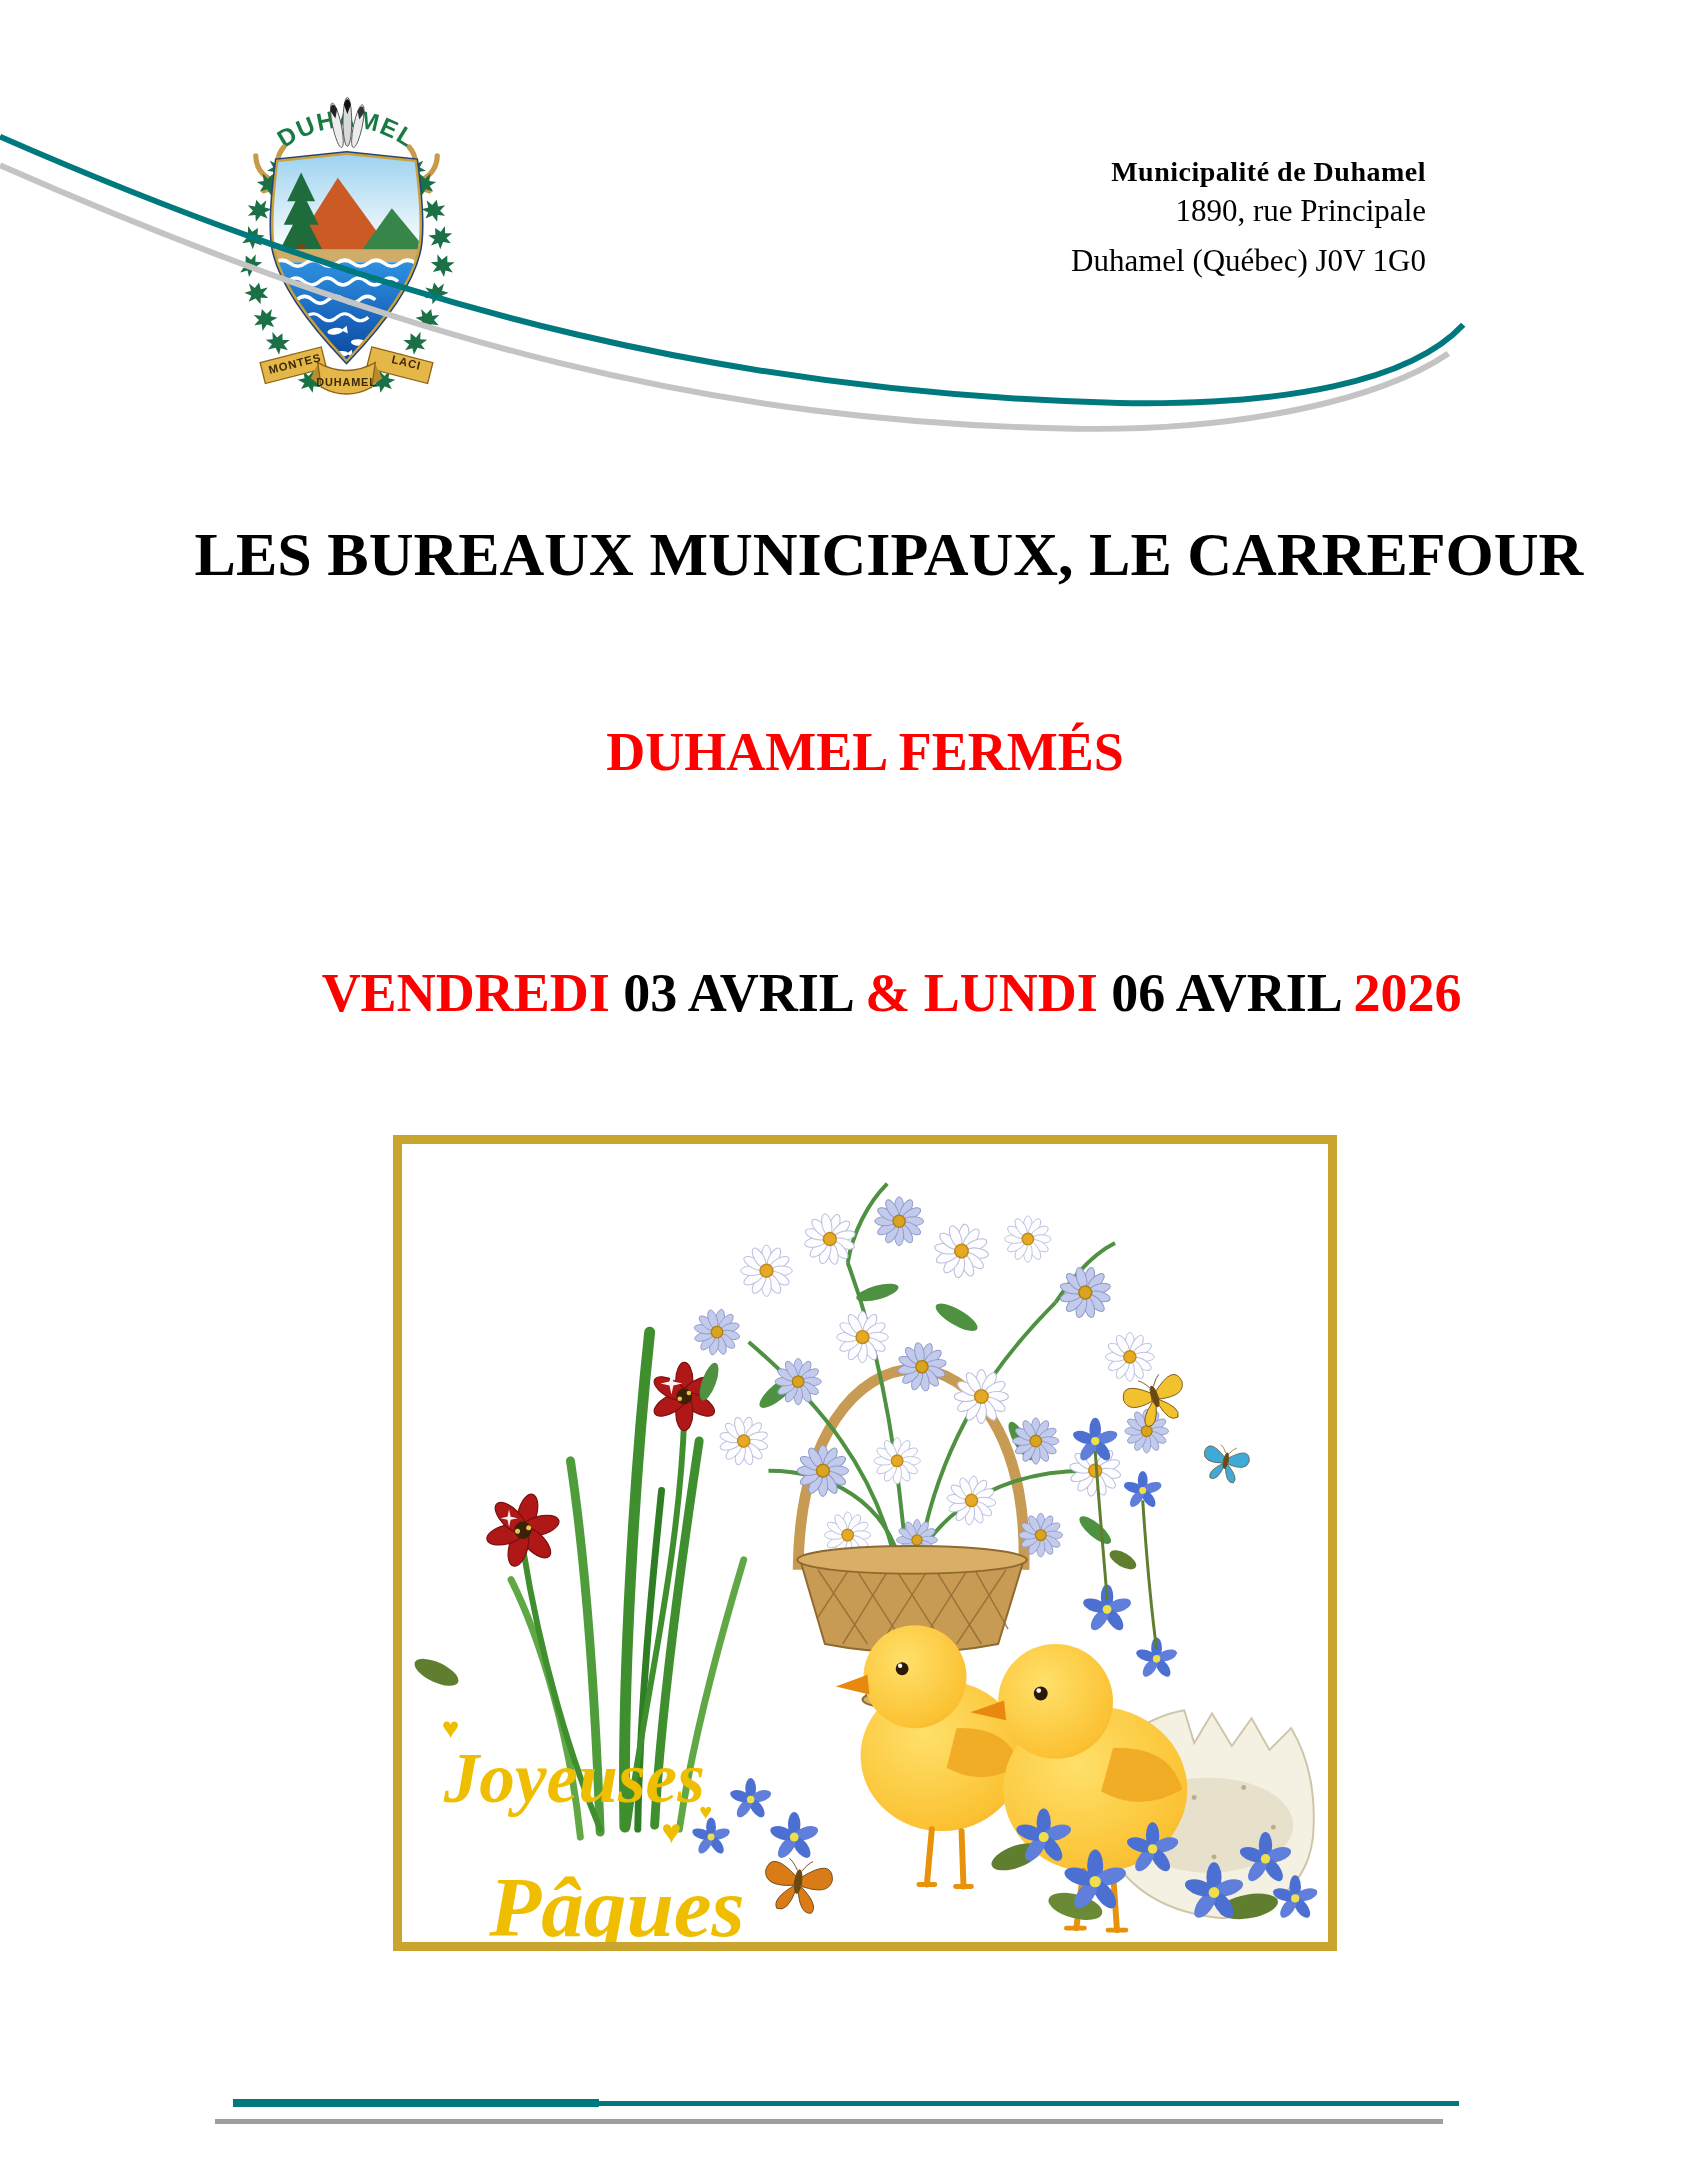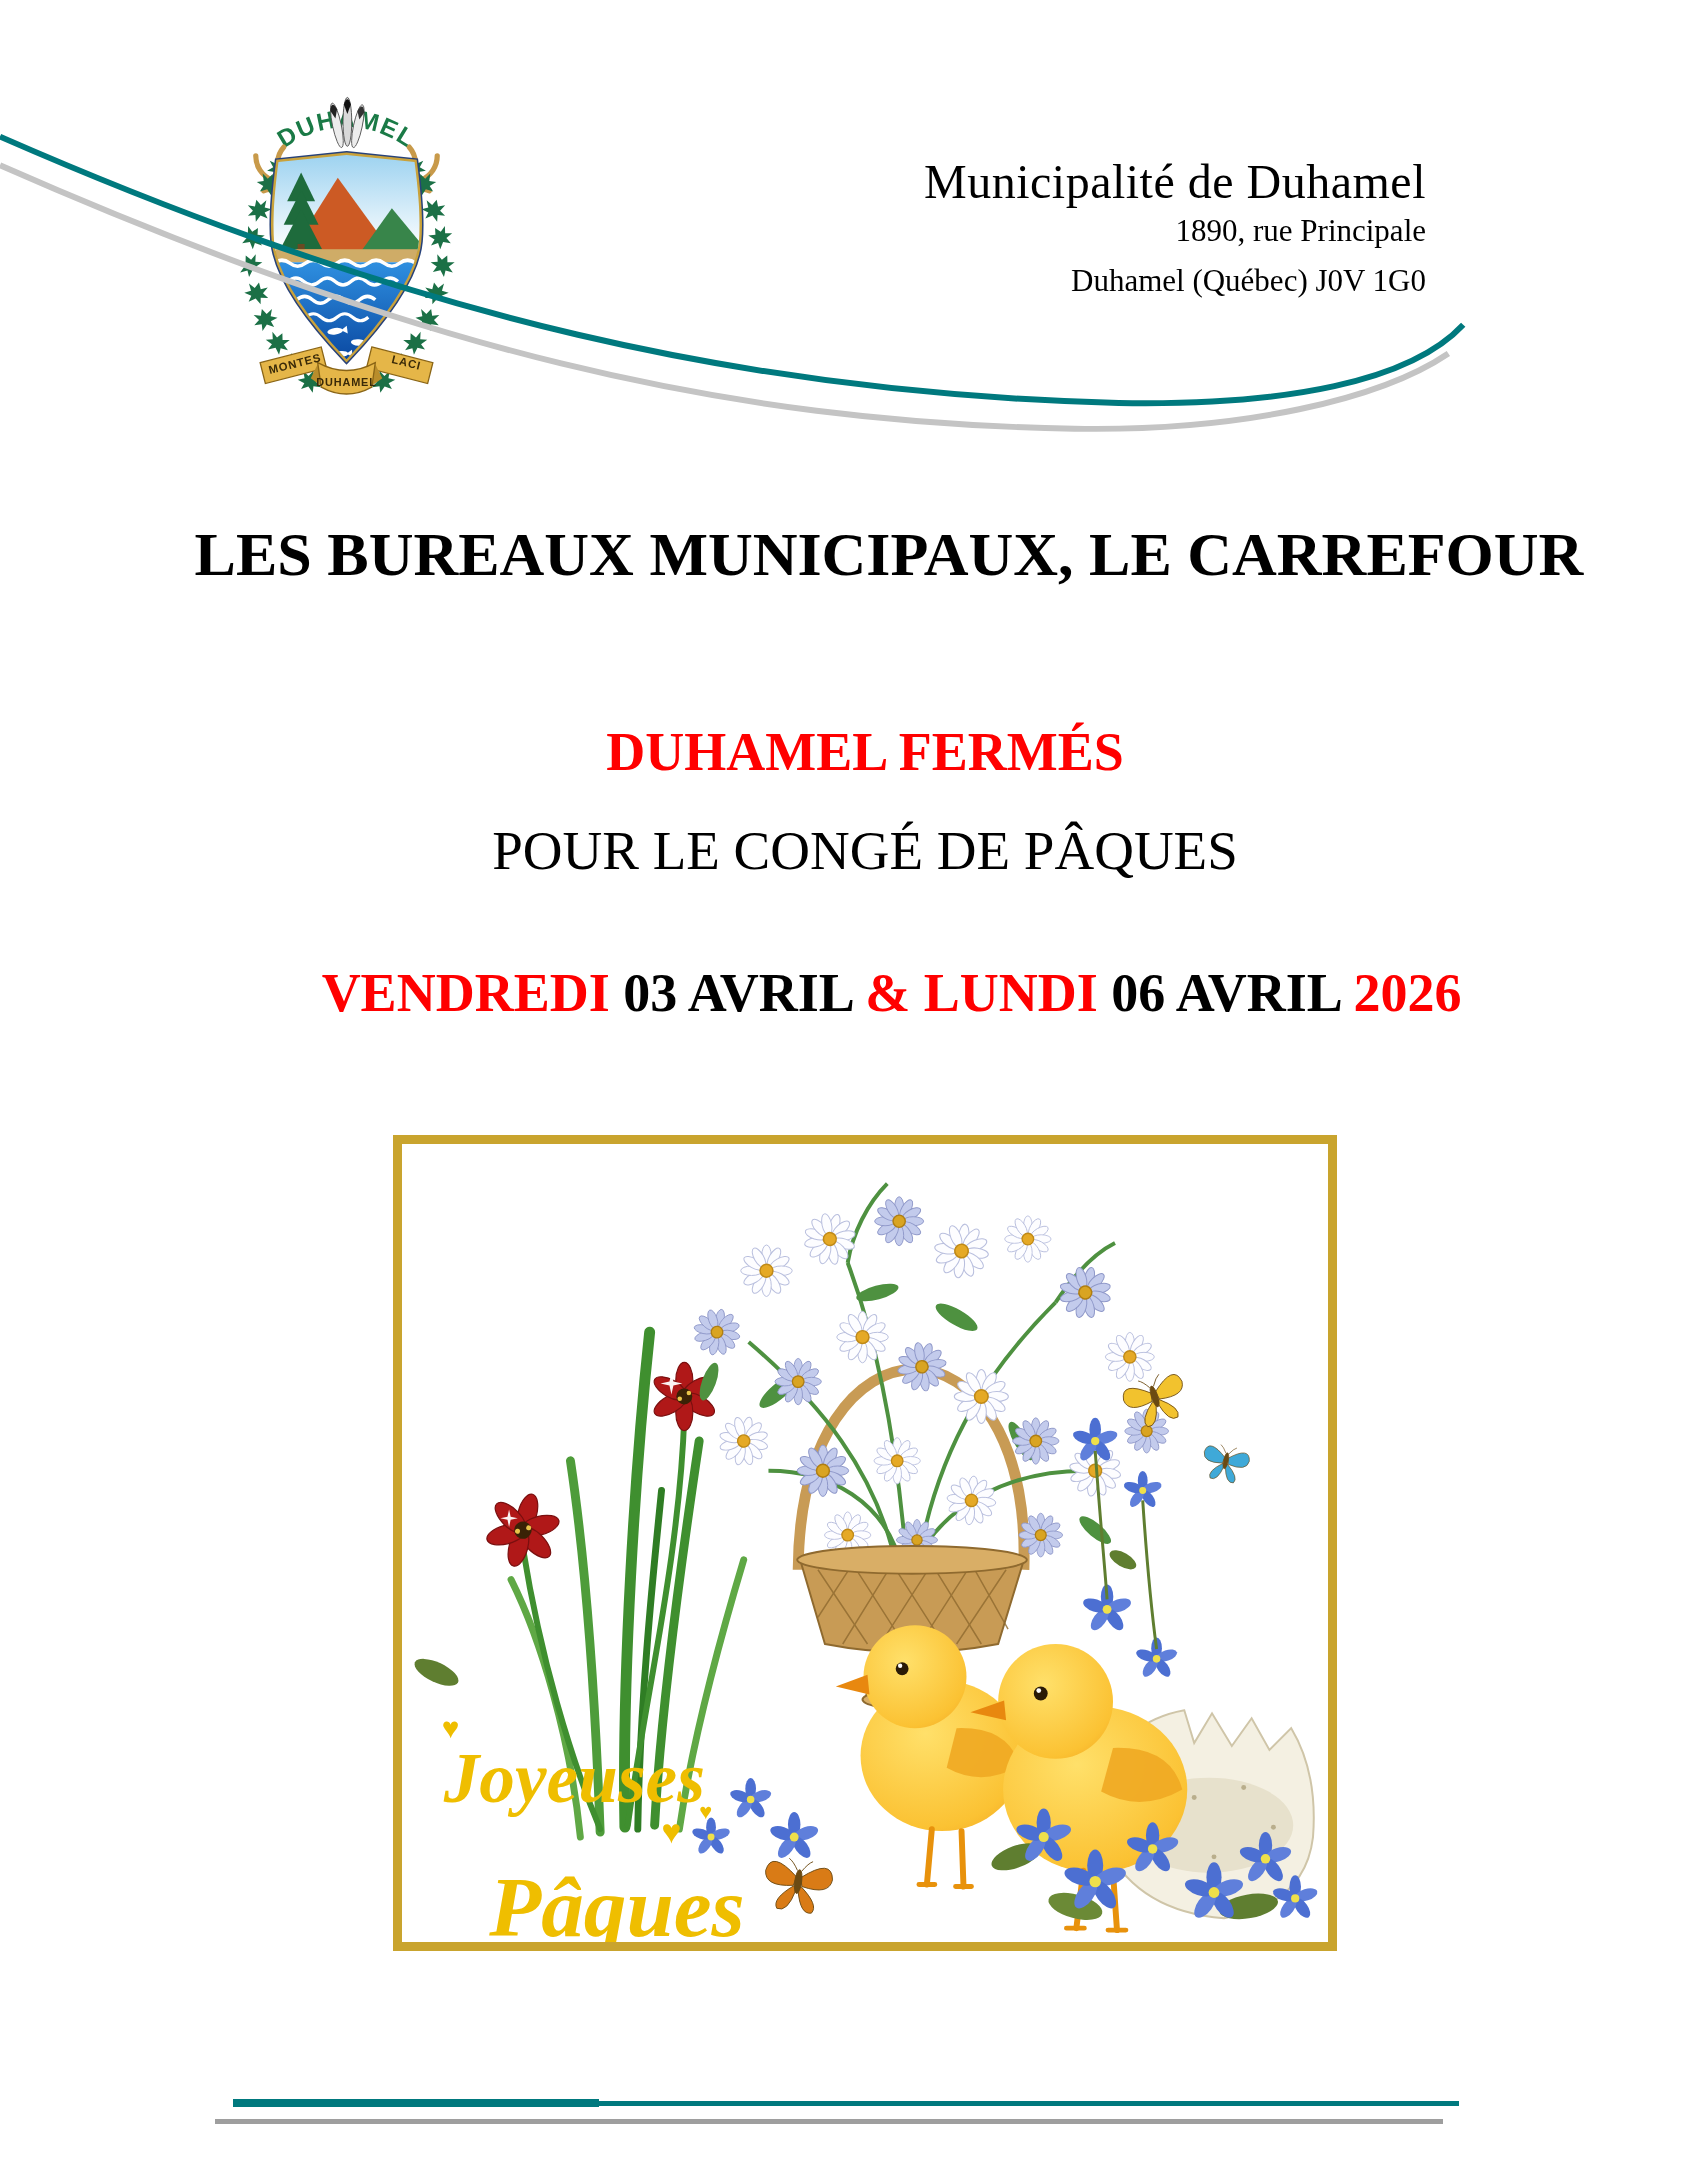--- a/index.html
+++ b/index.html
@@ -7,21 +7,21 @@
     position:relative;width:1683px;height:2178px;background:#ffffff;
     margin:0 auto;overflow:hidden;
     font-family:"Liberation Serif","DejaVu Serif",serif;
   }
   
   .crest-svg{position:absolute;left:220px;top:50px;width:253px;height:374px;}
   .swoosh-svg{position:absolute;left:0;top:0;width:1683px;height:495px;pointer-events:none;}
   .hdr{
     position:absolute;right:257px;top:158px;text-align:right;color:#000;
   }
-  .hdr-title{font-size:48px;font-weight:400;line-height:1.0;letter-spacing:0.5px;}
+  .hdr-title{font-size:28px;font-weight:700;line-height:1.0;letter-spacing:0.5px;}
   .hdr-addr{font-size:31px;font-weight:400;line-height:50px;}
   
   .bline{
     position:absolute;left:865px;transform:translateX(-50%);
     white-space:pre;color:#000;line-height:1;
   }
   .b-bold{font-weight:700;}
   .b-red{color:#FF0000;}
   .l1{top:523px;font-size:62px;margin-left:24px;}
   .l2{top:616px;font-size:54px;}
@@ -173,21 +173,20 @@
   </svg>
 
   <div class="hdr">
     <div class="hdr-title">Municipalité de Duhamel</div>
     <div class="hdr-addr">1890, rue Principale</div>
     <div class="hdr-addr">Duhamel (Québec) J0V 1G0</div>
   </div>
 
   <div class="bline l1 b-bold">LES BUREAUX MUNICIPAUX, LE CARREFOUR</div>
   <div class="bline l3 b-bold b-red">DUHAMEL FERMÉS</div>
-  <div class="bline l4">POUR LE CONGÉ DE PÂQUES</div>
   <div class="bline l5 b-bold">
     <span style="color: rgb(255, 0, 0);">VENDREDI </span><span style="color: rgb(0, 0, 0);">03 AVRIL </span><span style="color: rgb(255, 0, 0);">&amp; </span><span style="color: rgb(255, 0, 0);">LUNDI </span><span style="color: rgb(0, 0, 0);">06 AVRIL </span><span style="color: rgb(255, 0, 0);">2026</span>
   </div>
 
   <div class="pic-frame">
     <svg viewBox="0 0 935 806">
       <defs>
         <radialGradient id="chickGrad" cx="0.4" cy="0.35" r="0.9">
           <stop offset="0" stop-color="#FFE06A"></stop>
             <stop offset="0.7" stop-color="#FBC233"></stop>

